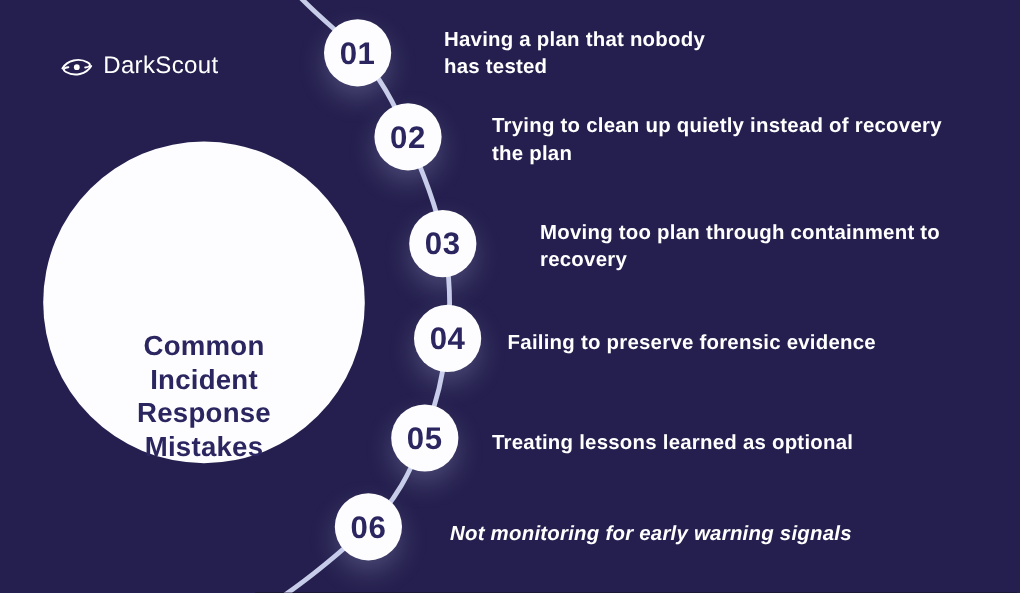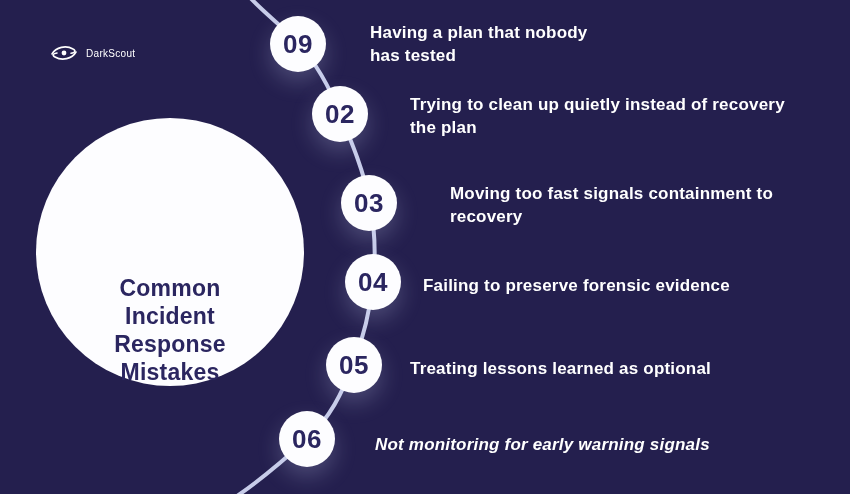--- a/index.html
+++ b/index.html
@@ -15,21 +15,21 @@
     position:relative;width:850px;height:494px;overflow:hidden;
     background:var(--bg);
     font-family:"Liberation Sans","DejaVu Sans",sans-serif;
   }
   
   .curve-svg{position:absolute;left:0;top:0;z-index:1;}
   .curve-svg path{fill:none;stroke:var(--curve);stroke-width:4;stroke-linecap:round;}
   
   .logo{position:absolute;left:50px;top:44px;display:flex;align-items:center;gap:8px;z-index:4;}
   .logo svg{display:block;}
-  .logo-text{color:var(--light);font-size:10px;font-weight:500;letter-spacing:.3px;}
+  .logo-text{color:var(--light);font-size:20px;font-weight:500;letter-spacing:.3px;}
   
   .big-circle{
     position:absolute;left:36px;top:118px;width:268px;height:268px;border-radius:50%;
     background:var(--circle);z-index:2;display:flex;align-items:flex-end;justify-content:center;
   }
   .big-title{
     width:160px;text-align:center;color:var(--dark);
     font-size:23px;font-weight:bold;line-height:28px;letter-spacing:.2px;
   }
   
@@ -82,33 +82,33 @@
       </svg>
     </span>
     <span class="logo-text">DarkScout</span>
   </div>
 
   <div class="big-circle">
     <div class="big-title">Common Incident Response Mistakes</div>
   </div>
 
   <div class="step-circle c1">
-    <span>09</span>
+    <span>01</span>
   </div>
   <div class="step-text t1">Having a plan that nobody has tested</div>
 
   <div class="step-circle c2">
     <span>02</span>
   </div>
   <div class="step-text t2">Trying to clean up quietly instead of recovery the plan</div>
 
   <div class="step-circle c3">
     <span>03</span>
   </div>
-  <div class="step-text t3">Moving too fast signals containment to recovery</div>
+  <div class="step-text t3">Moving too plan through containment to recovery</div>
 
   <div class="step-circle c4">
     <span>04</span>
   </div>
   <div class="step-text t4">Failing to preserve forensic evidence</div>
 
   <div class="step-circle c5">
     <span>05</span>
   </div>
   <div class="step-text t5">Treating lessons learned as optional</div>

